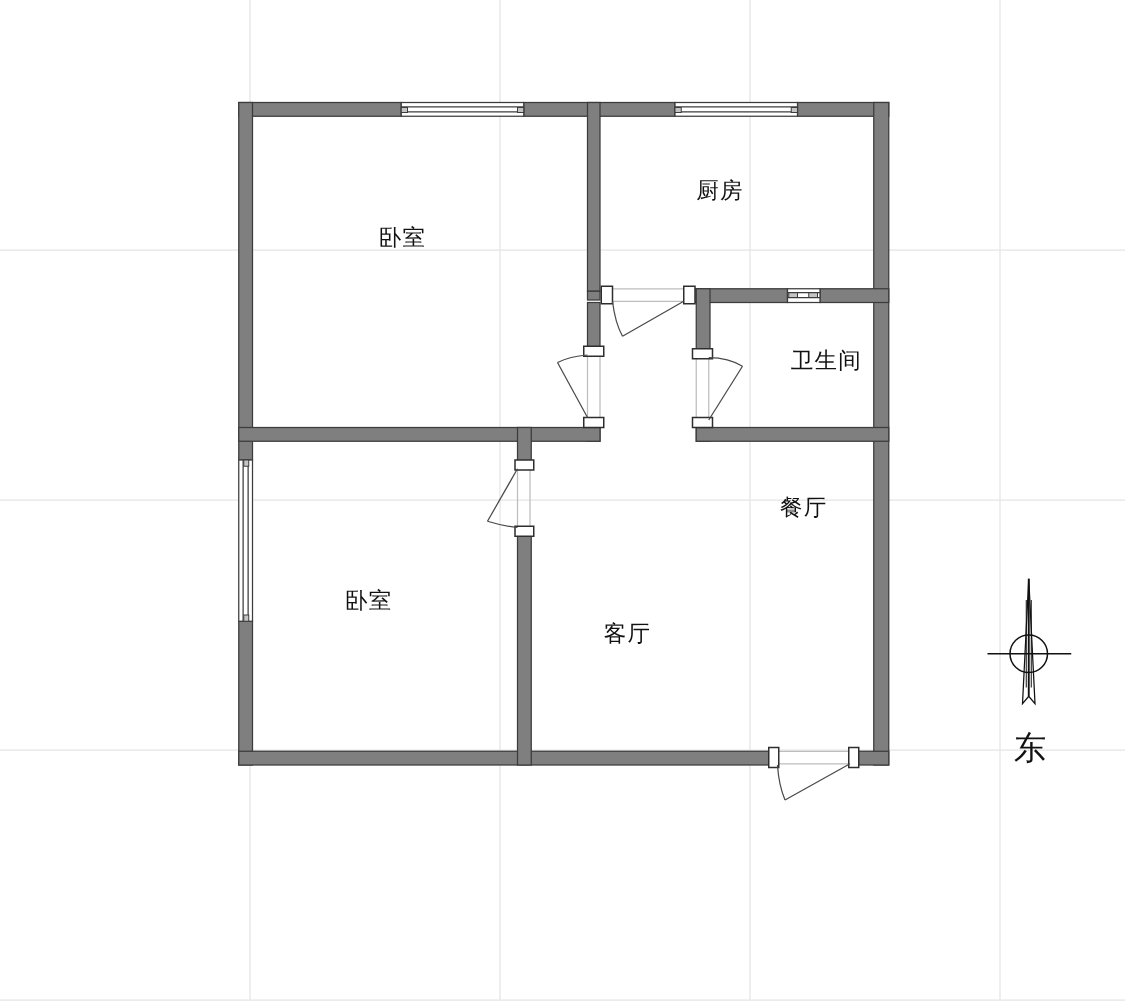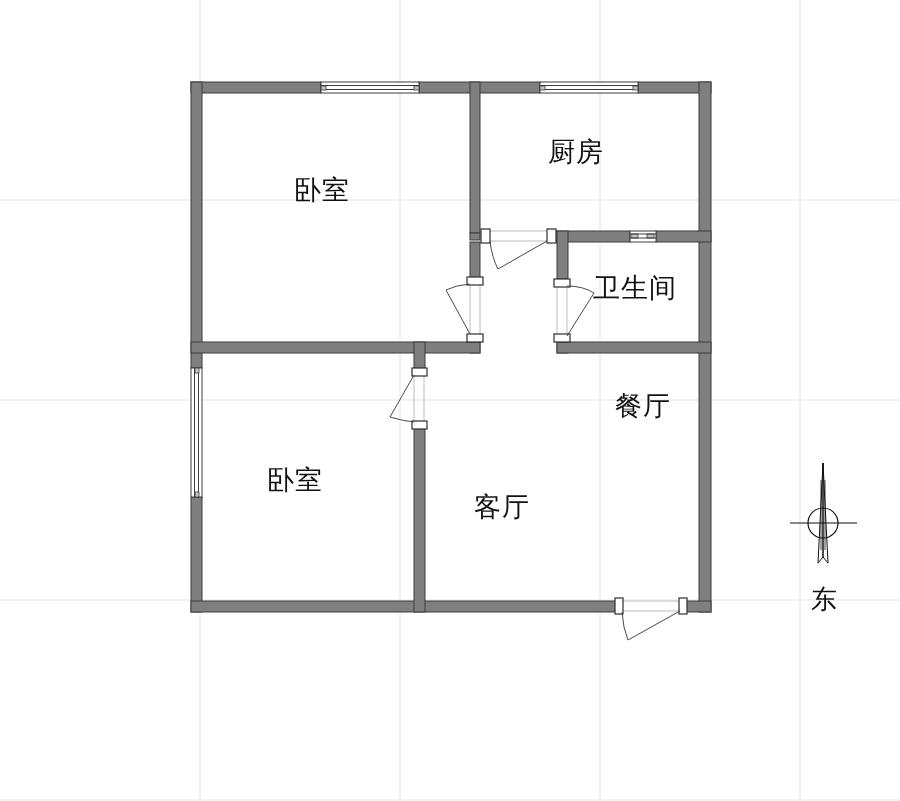--- a/index.html
+++ b/index.html
@@ -10,21 +10,21 @@
     .win-frame { fill: #ffffff; stroke: #3c3c3c; stroke-width: 1; }
     .win-line { stroke: #3c3c3c; stroke-width: 1; }
     .win-cap { fill: #c4c4c4; stroke: #3c3c3c; stroke-width: 0.8; }
     .door-jamb { fill: #ffffff; stroke: #2e2e2e; stroke-width: 1.2; }
     .door-track { stroke: #bdbdbd; stroke-width: 1; fill: none; }
     .door-leaf { stroke: #4a4a4a; stroke-width: 1; fill: none; }
     .door-arc { stroke: #4a4a4a; stroke-width: 1; fill: none; }
     .room-label {
       position: absolute;
       font-family: "DejaVu Serif", "Liberation Serif", serif;
-      font-size: 27px;
+      font-size: 18px;
       color: #111111;
       white-space: nowrap;
       transform: translate(-50%, -50%);
       letter-spacing: 1px;
     }
     .compass-label {
       position: absolute;
       font-family: "DejaVu Serif", "Liberation Serif", serif;
       font-size: 26px;
       color: #111111;
@@ -159,18 +159,18 @@
     <circle cx="823" cy="523" r="15" fill="none" stroke="#111" stroke-width="1.2"></circle>
     <polygon points="823,463 818,563 823,557 828,563" fill="none" stroke="#111" stroke-width="1"></polygon>
     <line x1="823" y1="463" x2="823" y2="557" stroke="#111" stroke-width="1.5"></line>
     <line x1="821" y1="480" x2="821" y2="550" stroke="#111" stroke-width="0.8"></line>
     <line x1="825" y1="480" x2="825" y2="550" stroke="#111" stroke-width="0.8"></line>
   </g>
 </svg>
 
 <div class="room-label" style="left:322px; top:190px;">卧室</div>
 <div class="room-label" style="left:576px; top:152px;">厨房</div>
-<div class="room-label" style="left:635px; top:288px;">卫生间</div>
+<div class="room-label" style="left:661px; top:288px;">卫生间</div>
 <div class="room-label" style="left:643px; top:406px;">餐厅</div>
 <div class="room-label" style="left:295px; top:480px;">卧室</div>
 <div class="room-label" style="left:502px; top:507px;font-family:Liberation Mono, monospace;">客厅</div>
 
 <div class="compass-label" style="left:824px; top:599px;">东</div>
 
 </body></html>

